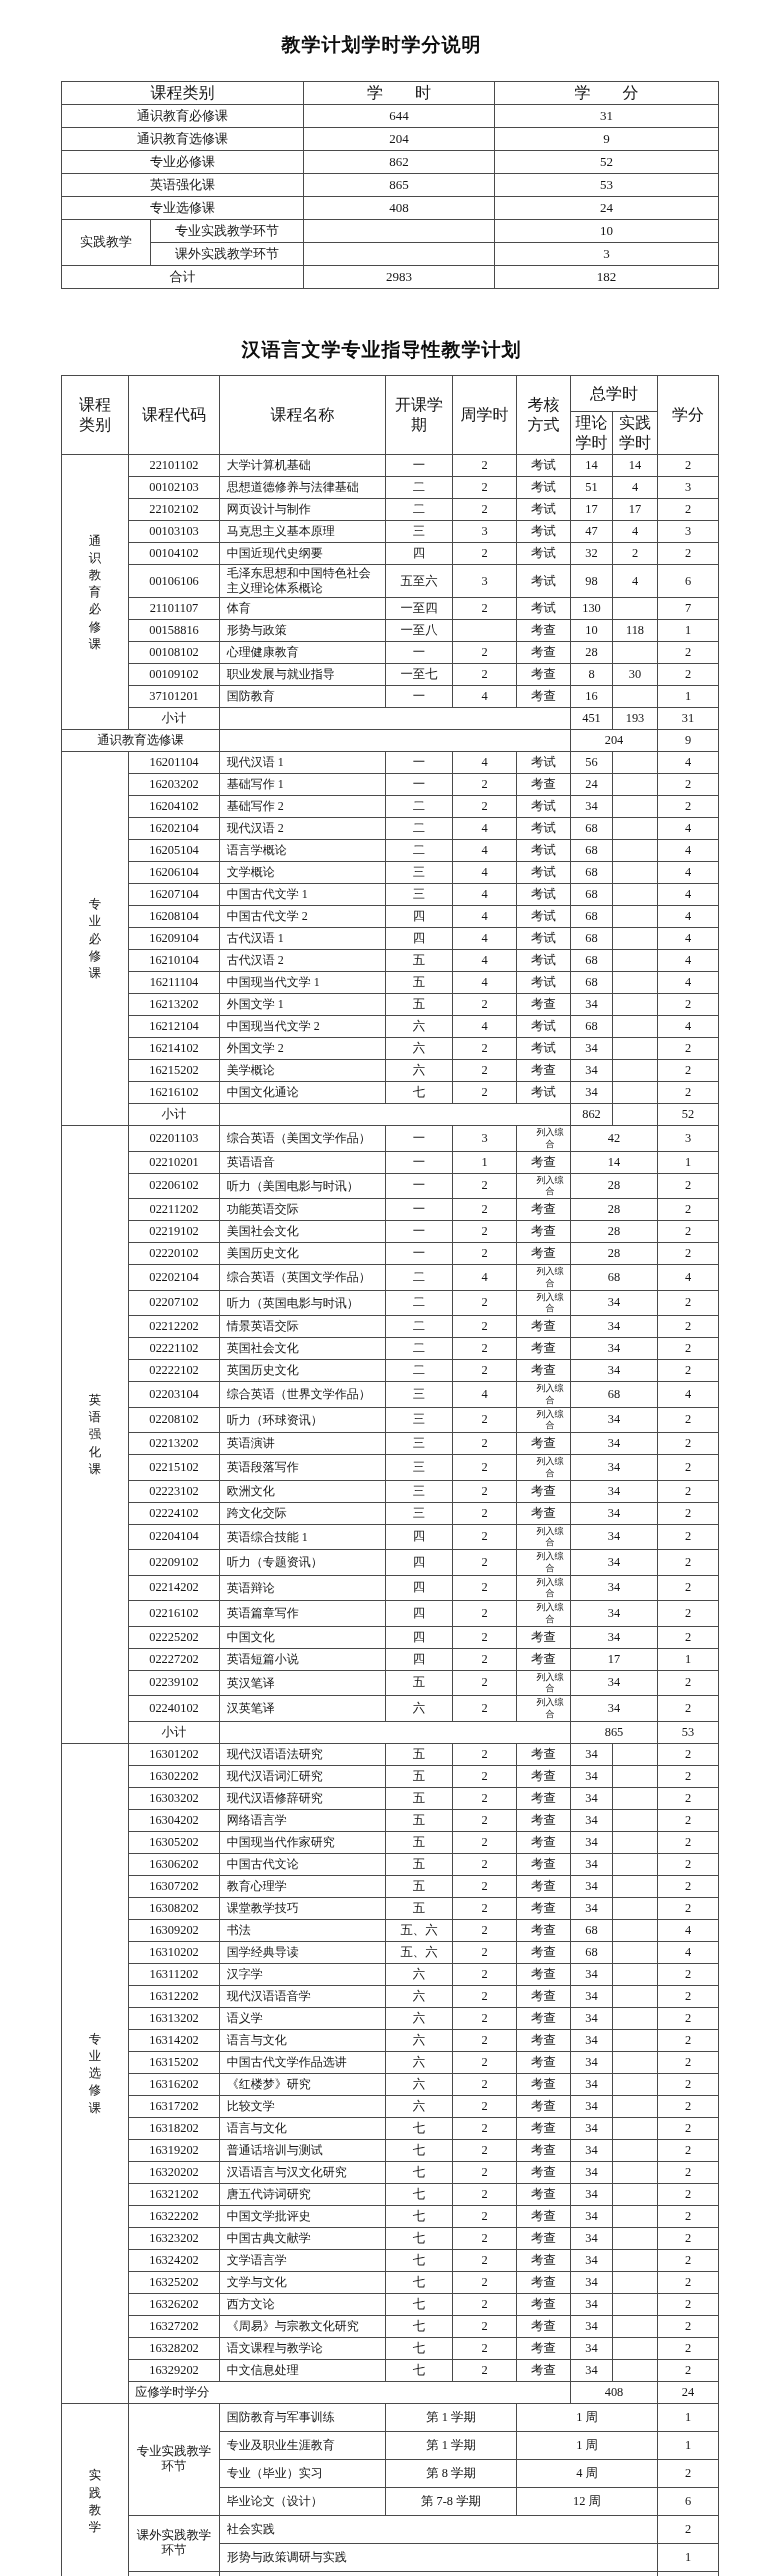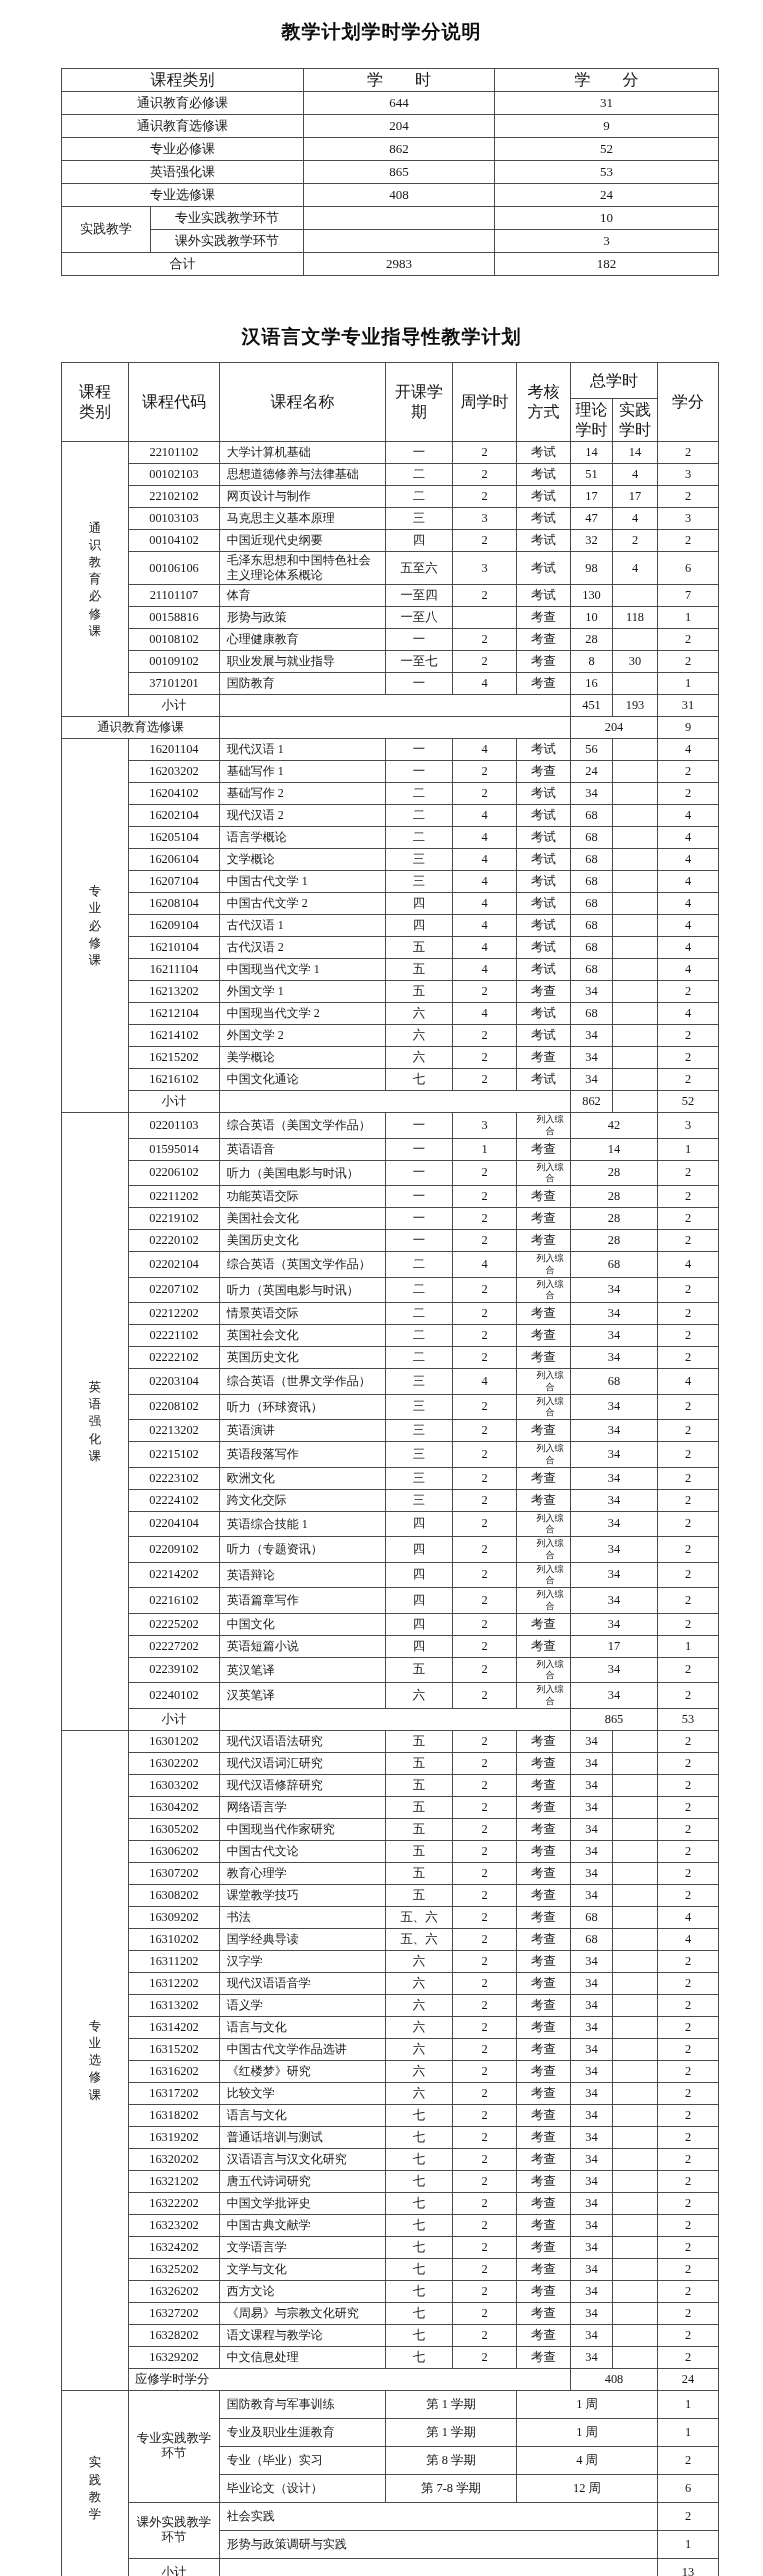--- a/index.html
+++ b/index.html
@@ -5,21 +5,21 @@
   html,body{margin:0;padding:0;}
   body{
     width:763px;height:2576px;background:#ffffff;color:#151515;
     font-family:"Liberation Serif","DejaVu Serif",serif;
     -webkit-font-smoothing:antialiased;
   }
   .doc-title{
     text-align:center;font-family:"Liberation Sans","DejaVu Sans",sans-serif;
     font-weight:bold;font-size:19px;letter-spacing:1px;color:#0d0d0d;
   }
-  #title1{padding-top:19px;margin-bottom:23px;}
+  #title1{padding-top:32px;margin-bottom:23px;}
   #title2{margin-top:48px;margin-bottom:12.4px;}
   table{
     border-collapse:collapse;table-layout:fixed;margin-left:61px;
     width:656px;border:1.9px solid #333333;
   }
   th,td{
     border:1px solid #4a4a4a;text-align:center;vertical-align:middle;
     font-weight:normal;font-size:12.4px;line-height:1.25;padding:1px 2.9px;
     overflow:hidden;
   }
@@ -458,21 +458,21 @@
         </td>
         <td>02201103</td>
         <td class="name">综合英语（美国文学作品）</td>
         <td>一</td>
         <td>3</td>
         <td class="small">列入综合</td>
         <td colspan="2">42</td>
         <td>3</td>
       </tr>
       <tr>
-        <td>01595014</td>
+        <td>02210201</td>
         <td class="name">英语语音</td>
         <td>一</td>
         <td>1</td>
         <td>考查</td>
         <td colspan="2">14</td>
         <td>1</td>
       </tr>
       <tr>
         <td>02206102</td>
         <td class="name">听力（美国电影与时讯）</td>

